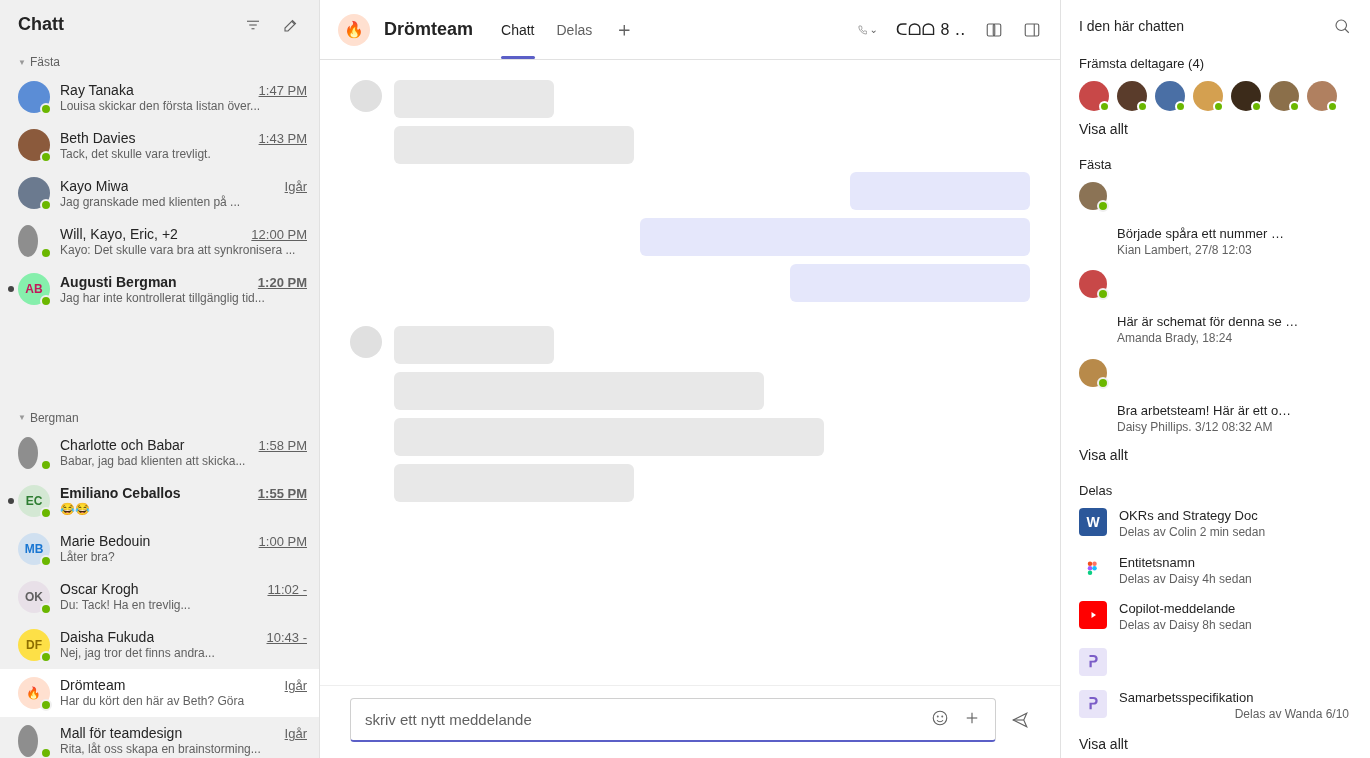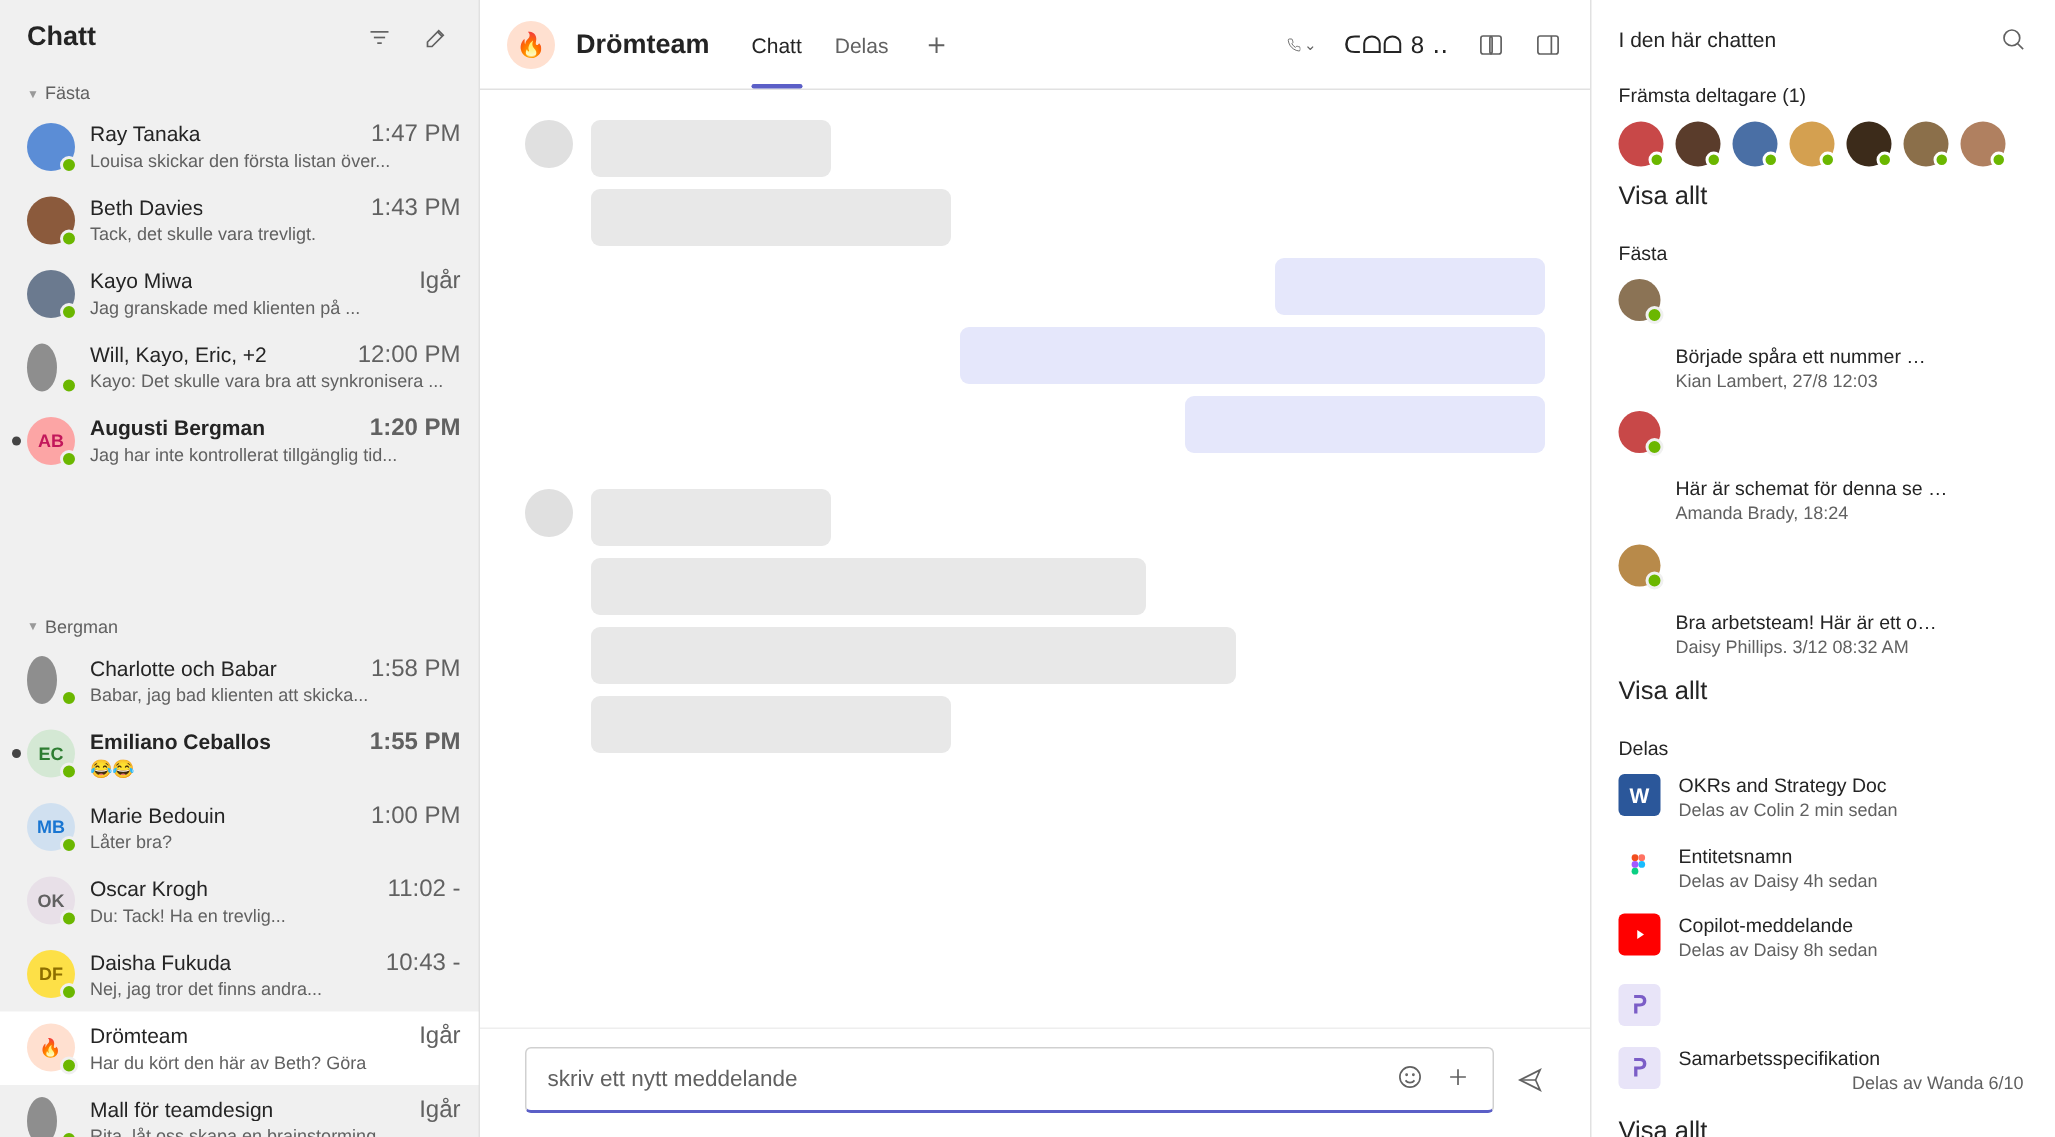--- a/index.html
+++ b/index.html
@@ -21,21 +21,21 @@
 .chat-item.unread .chat-name, .chat-item.unread .chat-time { font-weight: 700; }
 .avatar { width: 32px; height: 32px; border-radius: 50%; flex-shrink: 0; position: relative; display: flex; align-items: center; justify-content: center; font-size: 12px; font-weight: 600; color: #fff; }
 .avatar-badge { position: absolute; bottom: -2px; right: -2px; width: 12px; height: 12px; border-radius: 50%; background: #6bb700; border: 2px solid #f0f0f0; }
 .avatar-dual { width: 32px; height: 32px; position: relative; flex-shrink: 0; }
 .avatar-dual .half { width: 20px; height: 32px; position: absolute; border-radius: 50%; overflow: hidden; }
 .avatar-dual .half:first-child { left: 0; background: #8e8e8e; }
 .avatar-dual .half:last-child { right: 0; background: #b0b0b0; }
 .chat-info { flex: 1; margin-left: 10px; min-width: 0; }
 .chat-row1 { display: flex; justify-content: space-between; align-items: baseline; }
 .chat-name { font-size: 14px; white-space: nowrap; overflow: hidden; text-overflow: ellipsis; }
-.chat-time { font-size: 16px; color: #616161; white-space: nowrap; margin-left: 6px; }
+.chat-time { font-size: 13px; color: #616161; white-space: nowrap; margin-left: 6px; text-decoration: underline; }
 .chat-preview { font-size: 12px; color: #616161; white-space: nowrap; overflow: hidden; text-overflow: ellipsis; margin-top: 1px; }
 
 
 .main { flex: 1; display: flex; flex-direction: column; background: #fff; }
 .main-header { display: flex; align-items: center; padding: 0 18px; height: 60px; border-bottom: 1px solid #e1e1e1; }
 .chat-avatar-big { width: 32px; height: 32px; border-radius: 50%; background: #ffe0d0; display: flex; align-items: center; justify-content: center; font-size: 16px; }
 .chat-title { font-size: 18px; font-weight: 700; margin-left: 14px; margin-right: 28px; }
 .tabs { display: flex; gap: 22px; align-items: center; height: 100%; }
 .tab { font-size: 14px; color: #616161; cursor: pointer; height: 100%; display: flex; align-items: center; position: relative; }
 .tab.active { color: #242424; }
@@ -62,21 +62,21 @@
 .send-btn { color: #616161; }
 
 
 .right-panel { width: 310px; border-left: 1px solid #e1e1e1; padding: 16px 18px; overflow-y: auto; }
 .rp-header { display: flex; justify-content: space-between; align-items: center; margin-bottom: 20px; }
 .rp-title { font-size: 14px; }
 .rp-section-title { font-size: 13px; color: #242424; margin-bottom: 10px; }
 .participants { display: flex; gap: 8px; margin-bottom: 10px; }
 .participant { width: 30px; height: 30px; border-radius: 50%; position: relative; }
 .participant .avatar-badge { bottom: -1px; right: -1px; width: 11px; height: 11px; border-color: #fff; }
-.show-all { font-size: 17px; color: #242424; cursor: pointer; margin-bottom: 20px; display: block; }
+.show-all { font-size: 14px; color: #242424; cursor: pointer; margin-bottom: 20px; display: block; }
 .pinned-item { display: flex; gap: 10px; margin-bottom: 12px; }
 .pinned-avatar { width: 28px; height: 28px; border-radius: 50%; position: relative; flex-shrink: 0; }
 .pinned-text { font-size: 13px; line-height: 1.3; }
 .pinned-title { color: #242424; white-space: nowrap; overflow: hidden; text-overflow: ellipsis; max-width: 230px; margin-top: 44px; }
 .pinned-meta { color: #616161; font-size: 12px; }
 .shared-item { display: flex; gap: 12px; margin-bottom: 14px; align-items: flex-start; }
 .shared-icon { width: 28px; height: 28px; border-radius: 4px; display: flex; align-items: center; justify-content: center; font-size: 14px; font-weight: 700; color: #fff; flex-shrink: 0; }
 .shared-text { font-size: 13px; line-height: 1.3; }
 .shared-title { color: #242424; }
 .shared-meta { color: #616161; font-size: 12px; }
@@ -157,21 +157,21 @@
           </div>
           <div class="chat-info">
             <div class="chat-row1">
               <span class="chat-name">Will, Kayo, Eric, +2</span>
               <span class="chat-time">12:00 PM</span>
             </div>
             <div class="chat-preview">Kayo: Det skulle vara bra att synkronisera ...</div>
           </div>
         </div>
         <div class="chat-item unread">
-          <div class="avatar" style="background:#fca5a5;color:#c2185b">AB<div class="avatar-badge"></div></div>
+          <div class="avatar" style="background:#86efac;color:#c2185b">AB<div class="avatar-badge"></div></div>
           <div class="chat-info">
             <div class="chat-row1">
               <span class="chat-name">Augusti Bergman</span>
               <span class="chat-time">1:20 PM</span>
             </div>
             <div class="chat-preview">Jag har inte kontrollerat tillgänglig tid...</div>
           </div>
         </div>
       </div>
 
@@ -353,21 +353,21 @@
     <div class="rp-header">
       <div class="rp-title">I den här chatten</div>
       <div class="icon-btn">
         <svg viewBox="0 0 24 24" fill="none" stroke="currentColor" stroke-width="1.5">
             <circle cx="11" cy="11" r="7"></circle>
             <line x1="21" y1="21" x2="16" y2="16"></line>
           </svg>
       </div>
     </div>
 
-    <div class="rp-section-title">Främsta deltagare (1)</div>
+    <div class="rp-section-title">Främsta deltagare (4)</div>
     <div class="participants" id="participants">
         <div class="participant" style="background: rgb(200, 72, 72);">
           <div class="avatar-badge"></div>
         </div>
         <div class="participant" style="background: rgb(90, 60, 43);">
           <div class="avatar-badge"></div>
         </div>
         <div class="participant" style="background: rgb(74, 111, 165);">
           <div class="avatar-badge"></div>
         </div>

